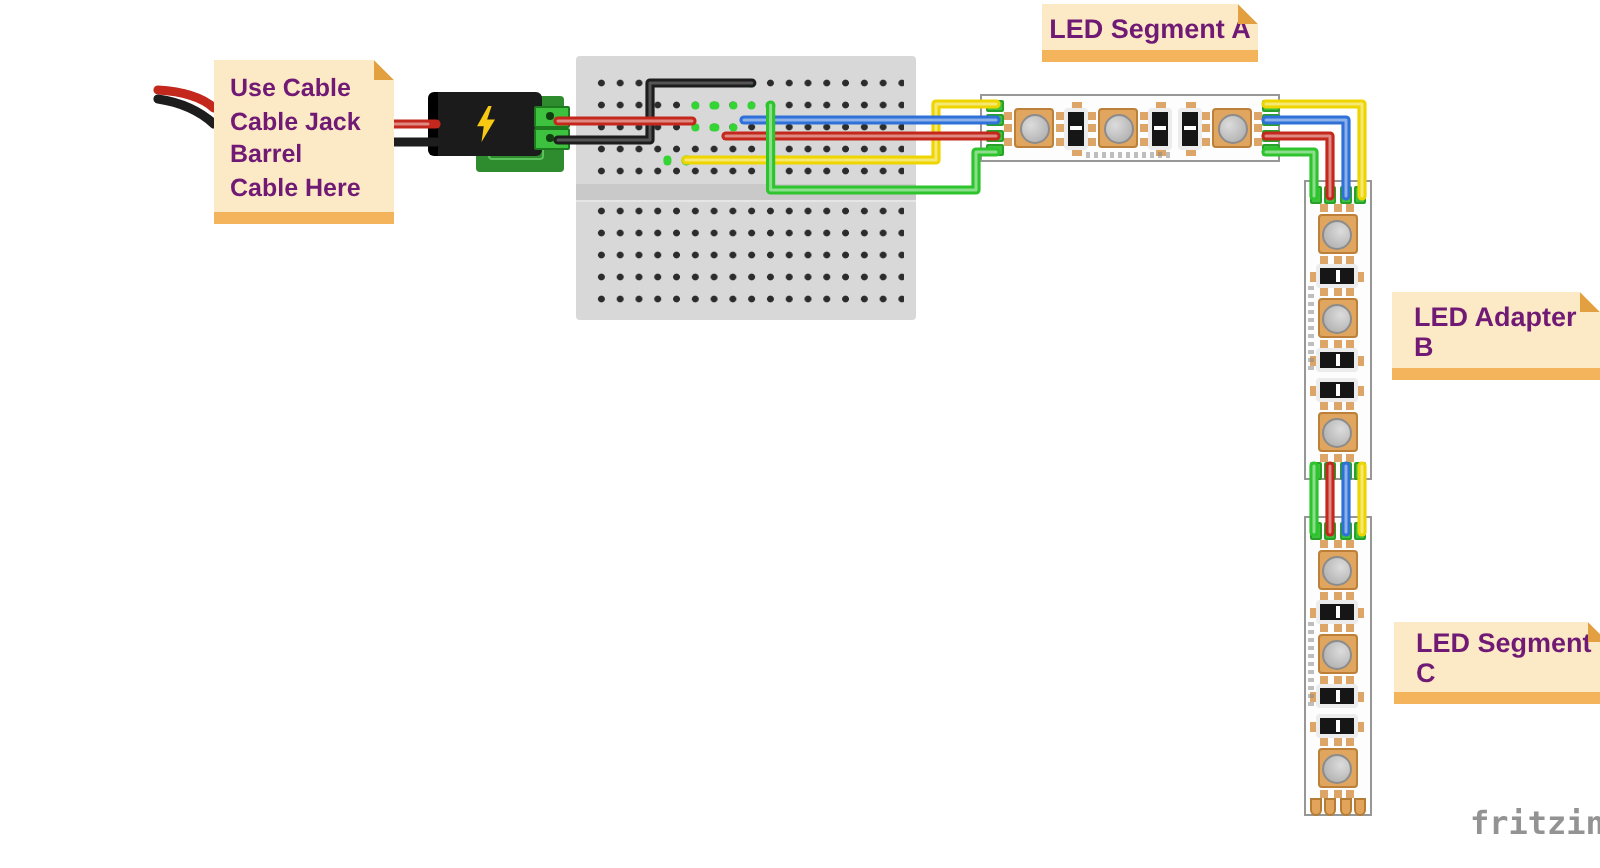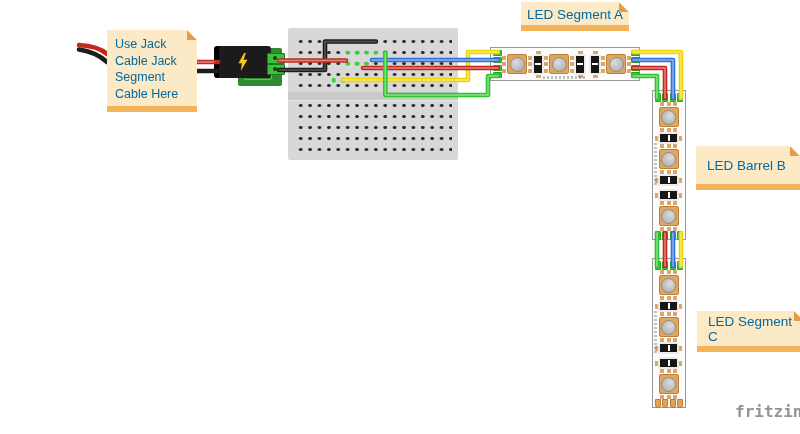--- a/index.html
+++ b/index.html
@@ -65,21 +65,21 @@
   .w{stroke-width:4.6px;}
   .sheen{stroke-width:1.5px;stroke:rgba(255,255,255,0.45);}
   .sheen.dark{stroke:rgba(255,255,255,0.25);}
 
   
   .note{position:absolute;background:#fce9c5;z-index:5;
         clip-path:polygon(0 0,calc(100% - 10px) 0,100% 10px,100% 100%,0 100%);}
   .note .fold{position:absolute;top:0;right:0;width:10px;height:10px;background:#e2a041;
               clip-path:polygon(0 0,100% 100%,0 100%);}
   .note .bar{position:absolute;left:0;right:0;bottom:0;height:6px;background:#f3b45c;}
-  .note .txt{font-weight:normal;color:#0369a1;}
+  .note .txt{font-weight:bold;color:#701a75;}
   .note-jack{left:107px;top:30px;width:90px;height:82px;}
   .note-jack .txt{font-size:12.5px;line-height:16.5px;padding:6px 0 0 8px;}
   .note-a{left:521px;top:2px;width:108px;height:29px;display:flex;align-items:center;justify-content:center;}
   .note-a .txt{font-size:13.5px;padding-bottom:4px;}
   .note-side{display:flex;align-items:center;}
   .note-b{left:696px;top:146px;width:104px;height:44px;}
   .note-c{left:697px;top:311px;width:107px;height:41px;}
   .note-side .txt{font-size:13.5px;padding:0 0 5px 11px;}
 
   .watermark{position:absolute;left:735px;top:402px;font-family:"DejaVu Sans Mono", monospace;
@@ -394,37 +394,37 @@
     <path class="w" stroke="#c4281c" d="M 665 233 V 266"></path>
     <path class="sheen" d="M 665 233 V 266"></path>
     <path class="w" stroke="#2f71d8" d="M 673 233 V 266"></path>
     <path class="sheen" d="M 673 233 V 266"></path>
     <path class="w" stroke="#eed500" d="M 681 233 V 266"></path>
     <path class="sheen" d="M 681 233 V 266"></path>
   </svg>
 
   <div class="note note-jack">
     <div class="txt">
-      <div>Use Jack</div>
+      <div>Use Cable</div>
       <div>Cable Jack</div>
-      <div>Segment</div>
+      <div>Barrel</div>
       <div>Cable Here</div>
     </div>
     <div class="fold"></div>
     <div class="bar"></div>
   </div>
 
   <div class="note note-a">
     <div class="txt">LED Segment A</div>
     <div class="fold"></div>
     <div class="bar"></div>
   </div>
 
   <div class="note note-side note-b">
-    <div class="txt">LED Barrel B</div>
+    <div class="txt">LED Adapter B</div>
     <div class="fold"></div>
     <div class="bar"></div>
   </div>
 
   <div class="note note-side note-c">
     <div class="txt">LED Segment C</div>
     <div class="fold"></div>
     <div class="bar"></div>
   </div>
 

